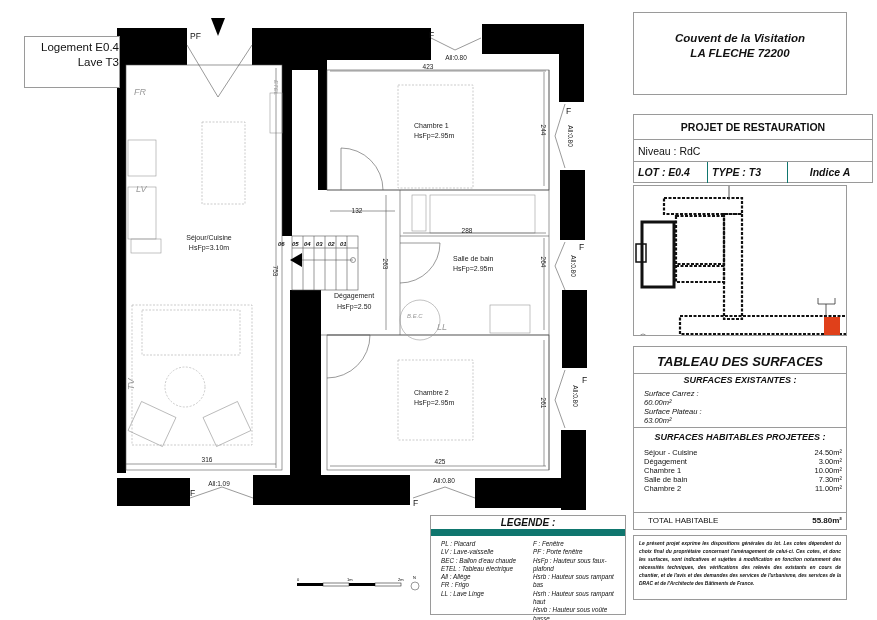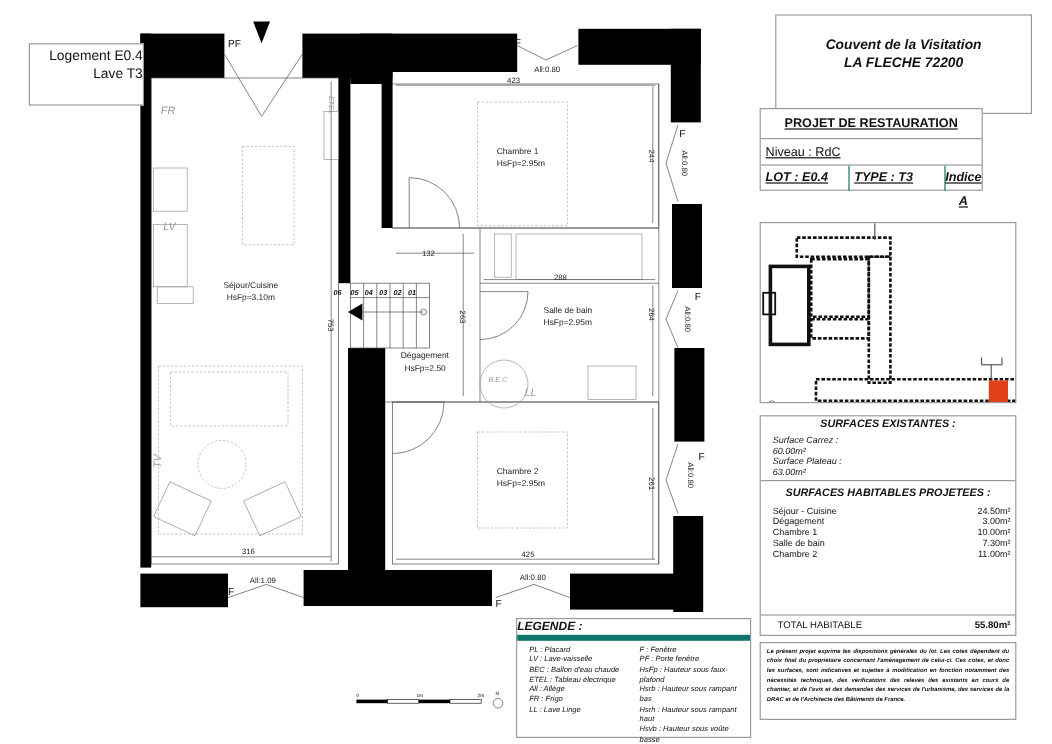--- a/index.html
+++ b/index.html
@@ -1,39 +1,39 @@
 <!DOCTYPE html>
 <html><head>
 <meta charset="utf-8">
 <style>
   html, body { margin:0; padding:0; background:#ffffff; }
   body { width:877px; height:620px; position:relative; overflow:hidden; font-family:"Liberation Sans", sans-serif; color:#111; }
   .box { position:absolute; border:1px solid #9a9a9a; background:#fff; box-sizing:border-box; }
   #plan { position:absolute; left:0; top:0; }
   .logement { left:24px; top:36px; width:96px; height:52px; font-size:11.5px; text-align:right; line-height:15px; padding-top:3px; }
-  .addr { left:633px; top:12px; width:214px; height:83px; text-align:center; font-weight:bold; font-style:italic; font-size:11.5px; line-height:15px; padding-top:18px;margin-left:13px; }
-  .projet { left:633px; top:90px; width:186px; height:69px; font-size:10.5px;text-decoration:underline; }
+  .addr { left:633px; top:12px; width:214px; height:83px; text-align:center; font-weight:bold; font-style:italic; font-size:11.5px; line-height:15px; padding-top:18px; }
+  .projet { left:633px; top:114px; width:240px; height:69px; font-size:10.5px; }
   .projet .row { border-bottom:1px solid #9a9a9a; box-sizing:border-box; }
   .projet .r1 { height:25px; line-height:25px; text-align:center; font-weight:bold; }
   .projet .r2 { height:22px; line-height:22px; padding-left:4px; }
   .projet .r3 { height:21px; display:flex; border-bottom:none; font-weight:bold; font-style:italic; }
   .projet .r3 div { line-height:20px; border-right:1px solid #0f766e; padding-left:4px; box-sizing:border-box; }
   .projet .r3 div:last-child { border-right:none; text-align:center; padding-left:0; }
   .sitemap { left:633px; top:185px; width:214px; height:151px; }
   .surfaces { left:633px; top:346px; width:214px; height:184px; }
   .surfaces .t { text-align:center; font-weight:bold; font-style:italic; font-size:13px; height:26px; line-height:30px; border-bottom:1px solid #9a9a9a; }
   .surfaces .st { text-align:center; font-weight:bold; font-style:italic; font-size:9px; margin-top:1px; }
   .surfaces .line { display:flex; justify-content:space-between; font-size:7.5px; padding:0 4px 0 10px; line-height:9px; }
   .surfaces .it { font-style:italic;flex-direction:column; }
   .surfaces .sep { border-bottom:1px solid #9a9a9a; margin-top:2px; }
   .surfaces .total { position:absolute; left:0; right:0; bottom:0; height:16px; border-top:1px solid #9a9a9a; display:flex; justify-content:space-between; font-size:8px; padding:0 4px 0 14px; line-height:16px; }
   .surfaces .total span:last-child { font-weight:bold; }
   .disclaimer { left:633px; top:535px; width:214px; height:65px; font-size:4.9px; font-weight:bold; font-style:italic; text-align:justify; padding:4px 5px; line-height:8px; }
   .legende { left:430px; top:515px; width:196px; height:100px; font-size:6.3px; font-style:italic; }
-  .legende .t { text-align:left; font-weight:bold; font-size:10px; height:13px; line-height:13px; border-bottom:5px solid #0f766e; }
+  .legende .t { text-align:center; font-weight:bold; font-size:10px; height:13px; line-height:13px; border-bottom:7px solid #0f766e; }
   .legende .cols { display:flex; padding:4px 0 0 10px; line-height:8.3px; }
   .legende .cols > div { width:50%; }
   .lbl { font-size:7px; fill:#222; font-family:"Liberation Sans", sans-serif; }
   .dim { font-size:6.5px; fill:#222; font-family:"Liberation Sans", sans-serif; }
   .furn { fill:none; stroke:#aaa; stroke-width:0.6; stroke-dasharray:2 1.5; }
   .furns { fill:none; stroke:#999; stroke-width:0.6; }
   .wall { fill:#000; }
   .thin { fill:none; stroke:#555; stroke-width:0.6; }
   .fx { font-size:8.5px; fill:#111; font-family:"Liberation Sans", sans-serif; }
   .stairn { font-size:6px; font-weight:bold; font-style:italic; fill:#111; font-family:"Liberation Sans", sans-serif; }
@@ -231,20 +231,21 @@
     <rect x="2" y="58" width="10" height="18" fill="none" stroke="#111" stroke-width="1.5"></rect>
     <line x1="95" y1="0" x2="95" y2="14" stroke="#555" stroke-width="1"></line>
     <polyline points="184,112 184,118 201,118 201,112" fill="none" stroke="#333" stroke-width="0.8"></polyline>
     <line x1="192" y1="118" x2="192" y2="132" stroke="#333" stroke-width="0.8"></line>
     <rect x="190" y="131" width="16" height="18" fill="#e0401a"></rect>
     <circle cx="9" cy="151" r="3" fill="none" stroke="#555" stroke-width="0.6"></circle>
   </svg>
 </div>
 
 <div class="box surfaces">
+  <div class="t">TABLEAU DES SURFACES</div>
   <div class="st">SURFACES EXISTANTES :</div>
   <div style="margin-top:4px">
     <div class="line it">
         <span>Surface Carrez :</span>
         <span>60.00m²</span>
       </div>
     <div class="line it">
         <span>Surface Plateau :</span>
         <span>63.00m²</span>
       </div>

